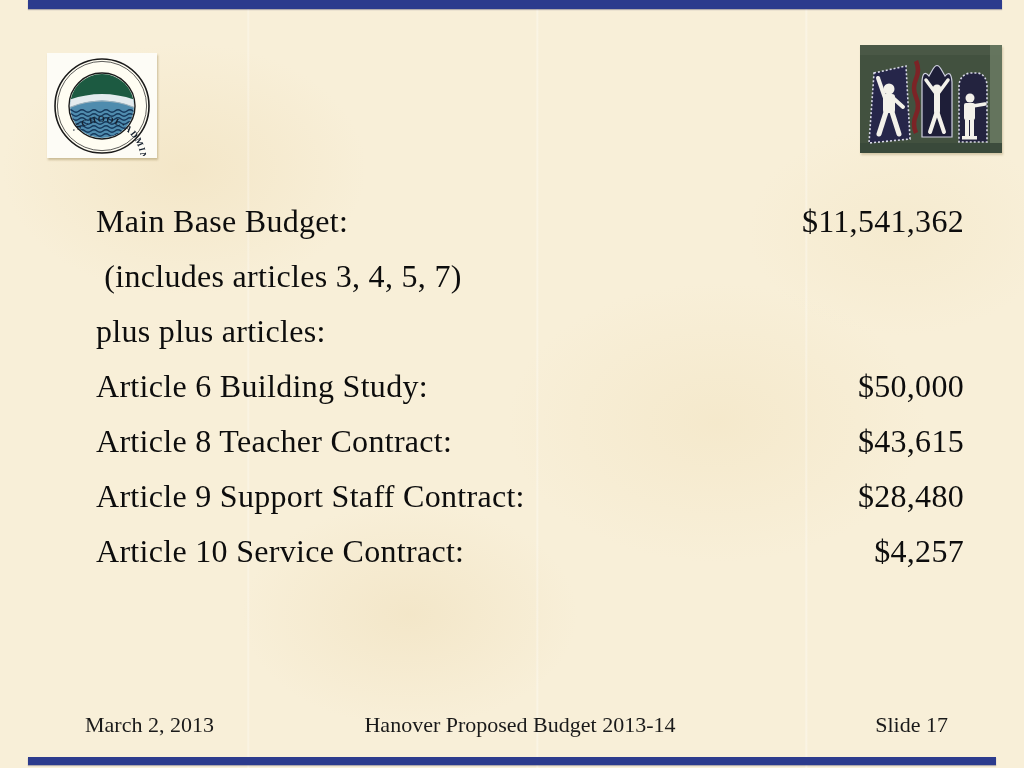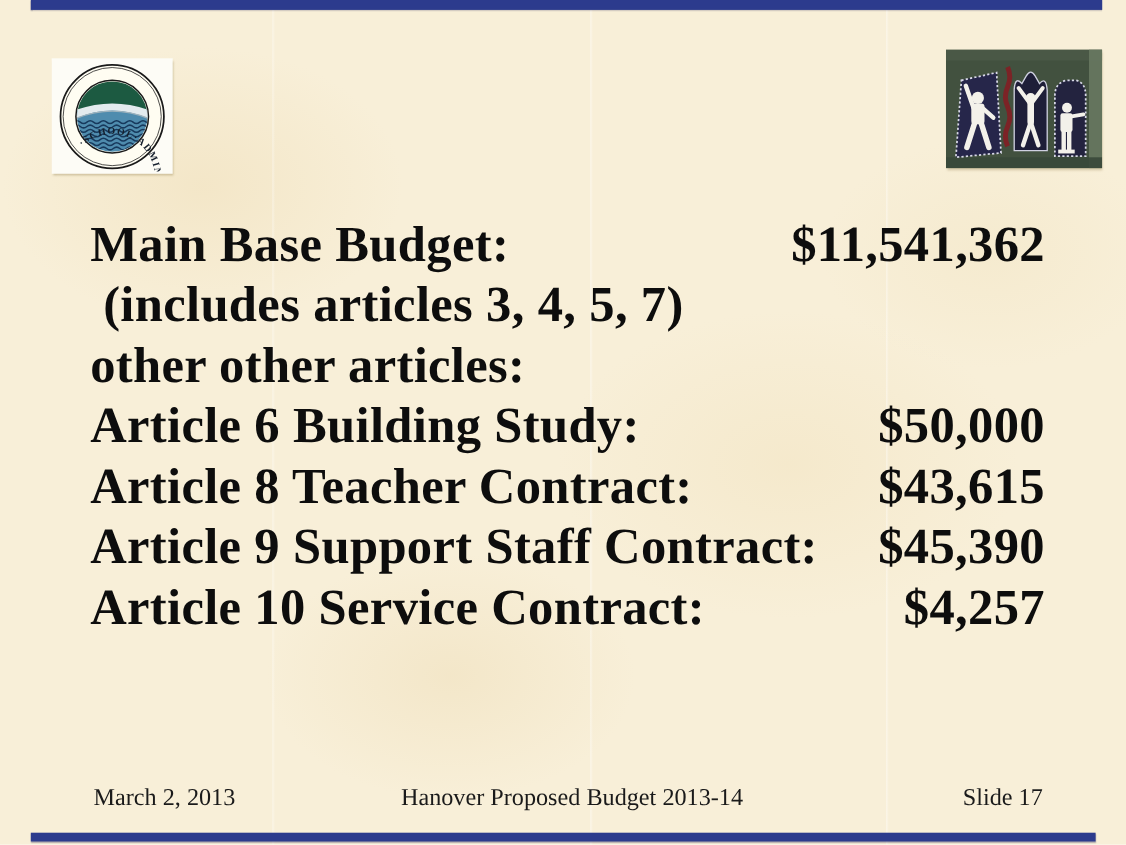--- a/index.html
+++ b/index.html
@@ -27,22 +27,22 @@
     position:absolute;left:47px;top:53px;width:110px;height:105px;
     background:#fdfcf6;box-shadow:1px 2px 2px rgba(150,130,80,.45);
     display:flex;align-items:center;justify-content:center;
   }
   .art-box{
     position:absolute;left:860px;top:45px;width:142px;height:108px;
     box-shadow:1px 2px 2px rgba(150,130,80,.35);
   }
 
   .budget{
-    position:absolute;left:82px;top:194px;width:868px;
-    font-weight:700;font-size:46px;line-height:55px;color:#0d0d0d;
+    position:absolute;left:96px;top:194px;width:868px;
+    font-weight:400;font-size:32px;line-height:55px;color:#0d0d0d;
     letter-spacing:0.3px;
   }
   .budget-row{display:flex;justify-content:space-between;height:55px;}
   .budget-row .lbl{white-space:pre;}
   .budget-row .amt{white-space:pre;text-align:center;}
 
   .footer{
     position:absolute;left:0;right:0;top:712px;height:30px;
     font-size:22px;color:#1a1a1a;
   }
@@ -134,34 +134,34 @@
   <div class="budget">
     <div class="budget-row">
       <span class="lbl">Main Base Budget:</span>
       <span class="amt">$11,541,362</span>
     </div>
     <div class="budget-row">
       <span class="lbl"> (includes articles 3, 4, 5, 7)</span>
       <span class="amt"></span>
     </div>
     <div class="budget-row">
-      <span class="lbl">other other articles:</span>
+      <span class="lbl">plus plus articles:</span>
       <span class="amt"></span>
     </div>
     <div class="budget-row">
       <span class="lbl">Article 6 Building Study:</span>
       <span class="amt">$50,000</span>
     </div>
     <div class="budget-row">
       <span class="lbl">Article 8 Teacher Contract:</span>
       <span class="amt">$43,615</span>
     </div>
     <div class="budget-row">
       <span class="lbl">Article 9 Support Staff Contract:</span>
-      <span class="amt">$45,390</span>
+      <span class="amt">$28,480</span>
     </div>
     <div class="budget-row">
       <span class="lbl">Article 10 Service Contract:</span>
       <span class="amt">$4,257</span>
     </div>
     <div class="budget-row">
     </div>
   </div>
 
   <div class="footer">

